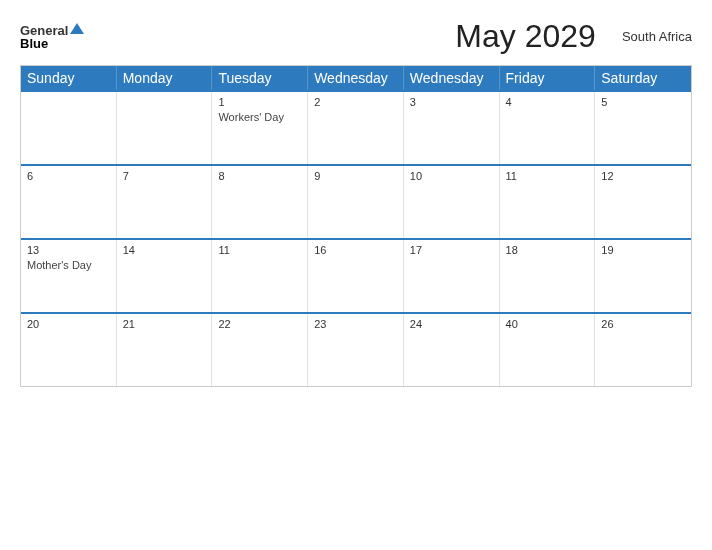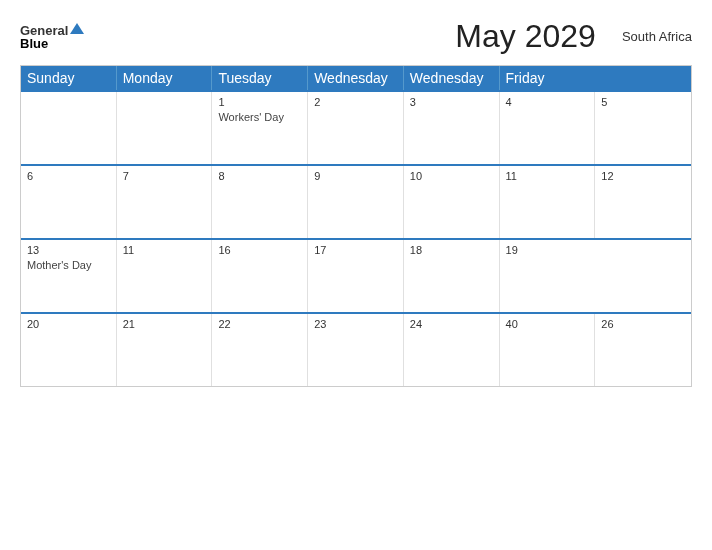--- a/index.html
+++ b/index.html
@@ -171,20 +171,21 @@
 
   <div class="calendar">
 
     <div class="day-headers">
     <div class="day-header">Sunday</div>
         <div class="day-header">Monday</div>
         <div class="day-header">Tuesday</div>
         <div class="day-header">Wednesday</div>
         <div class="day-header">Wednesday</div>
         <div class="day-header">Friday</div>
+        <div class="day-header">Saturday</div>
       </div>
 
     <div class="weeks">
     <div class="week-row">
           <div class="day-cell empty"></div>
           <div class="day-cell empty"></div>
           <div class="day-cell">
             <span class="day-number">1</span>
             <span class="day-event">Workers' Day</span>
           </div>
@@ -223,20 +224,23 @@
           <div class="day-cell">
             <span class="day-number">12</span>
           </div>
         </div>
         <div class="week-row">
           <div class="day-cell">
             <span class="day-number">13</span>
             <span class="day-event">Mother's Day</span>
           </div>
           <div class="day-cell">
+            <span class="day-number">14</span>
+          </div>
+          <div class="day-cell">
             <span class="day-number">11</span>
           </div>
           <div class="day-cell">
             <span class="day-number">16</span>
           </div>
           <div class="day-cell">
             <span class="day-number">17</span>
           </div>
           <div class="day-cell">
             <span class="day-number">18</span>

